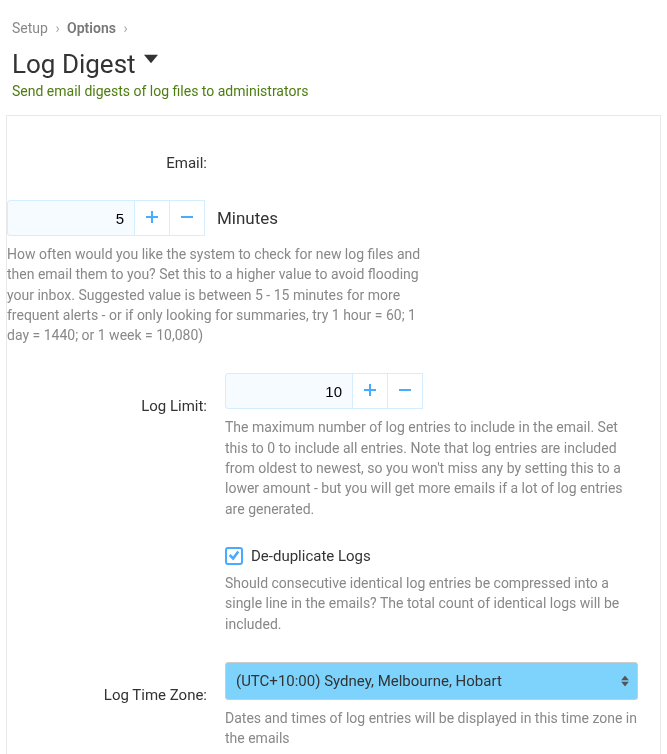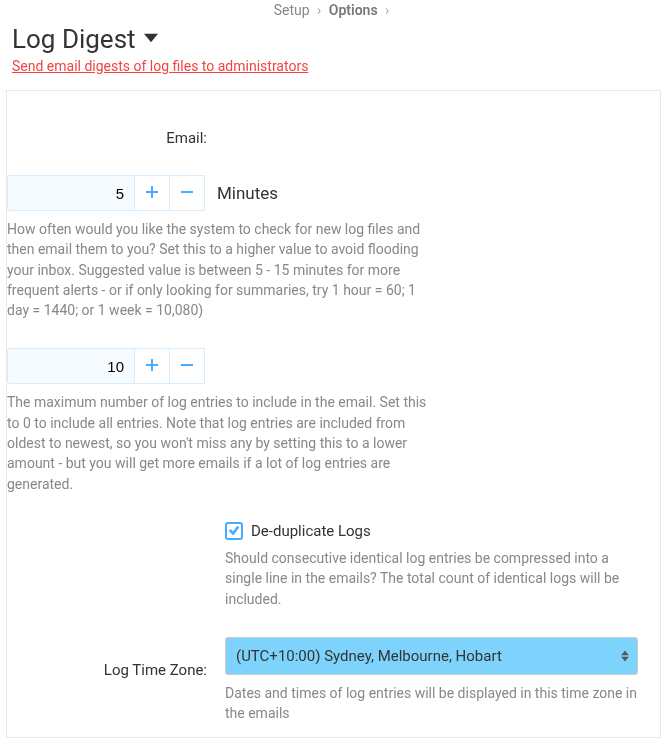--- a/index.html
+++ b/index.html
@@ -8,24 +8,23 @@
       padding: 0;
     }
     body {
       font-family: "Segoe UI", -apple-system, BlinkMacSystemFont, Roboto, Arial, sans-serif;
       font-size: 14px;
       color: #333;
       background: #fff;
       width: 667px;
     }
     .breadcrumb {
-      padding: 2px 12px 4px 12px;
+      padding: 20px 12px 4px 12px;
       color: #888;
       font-size: 14px;
-      text-align: center;
     }
     .breadcrumb .crumb {
       color: #888;
     }
     .breadcrumb .sep {
       color: #aaa;
       margin: 0 4px;
     }
     .breadcrumb .current {
       font-weight: 600;
@@ -33,35 +32,35 @@
     }
     .page-header {
       padding: 2px 12px 4px 12px;
       display: flex;
       align-items: center;
     }
     .page-title {
       font-size: 26px;
       font-weight: 400;
       color: #333;
+      margin-top: 7px;
     }
     .page-title-caret {
       margin-left: 8px;
       display: inline-block;
     }
     .page-title-caret svg {
       width: 14px;
       height: 14px;
       fill: #333;
     }
     .page-desc {
       padding: 0 12px 12px 12px;
-      color: #ef4444;
-      font-size: 14px;
-      text-decoration: underline;
+      color: #4d7c0f;
+      font-size: 14px;
     }
     .panel {
       border: 1px solid #e8e8e8;
       margin: 4px 6px;
       background: #fff;
     }
     .form-row {
       display: flex;
       padding: 14px 22px 14px 0;
     }
@@ -233,20 +232,21 @@
               </svg>
           </span>
         </div>
         <span class="spinner-suffix">Minutes</span>
       </div>
       <div class="help-text">How often would you like the system to check for new log files and then email them to you? Set this to a higher value to avoid flooding your inbox. Suggested value is between 5 - 15 minutes for more frequent alerts - or if only looking for summaries, try 1 hour = 60; 1 day = 1440; or 1 week = 10,080)</div>
     </div>
   </div>
 
   <div class="form-row">
+    <div class="form-label">Log Limit:</div>
     <div class="form-control-wrap">
       <div class="spinner-wrap">
         <input type="text" class="spinner-input" value="10" style="">
         <div class="spinner-btn">
           <span>
             <svg viewBox="0 0 14 14">
                 <rect x="6" y="1" width="2" height="12"></rect>
                 <rect x="1" y="6" width="12" height="2"></rect>
               </svg>
           </span>

